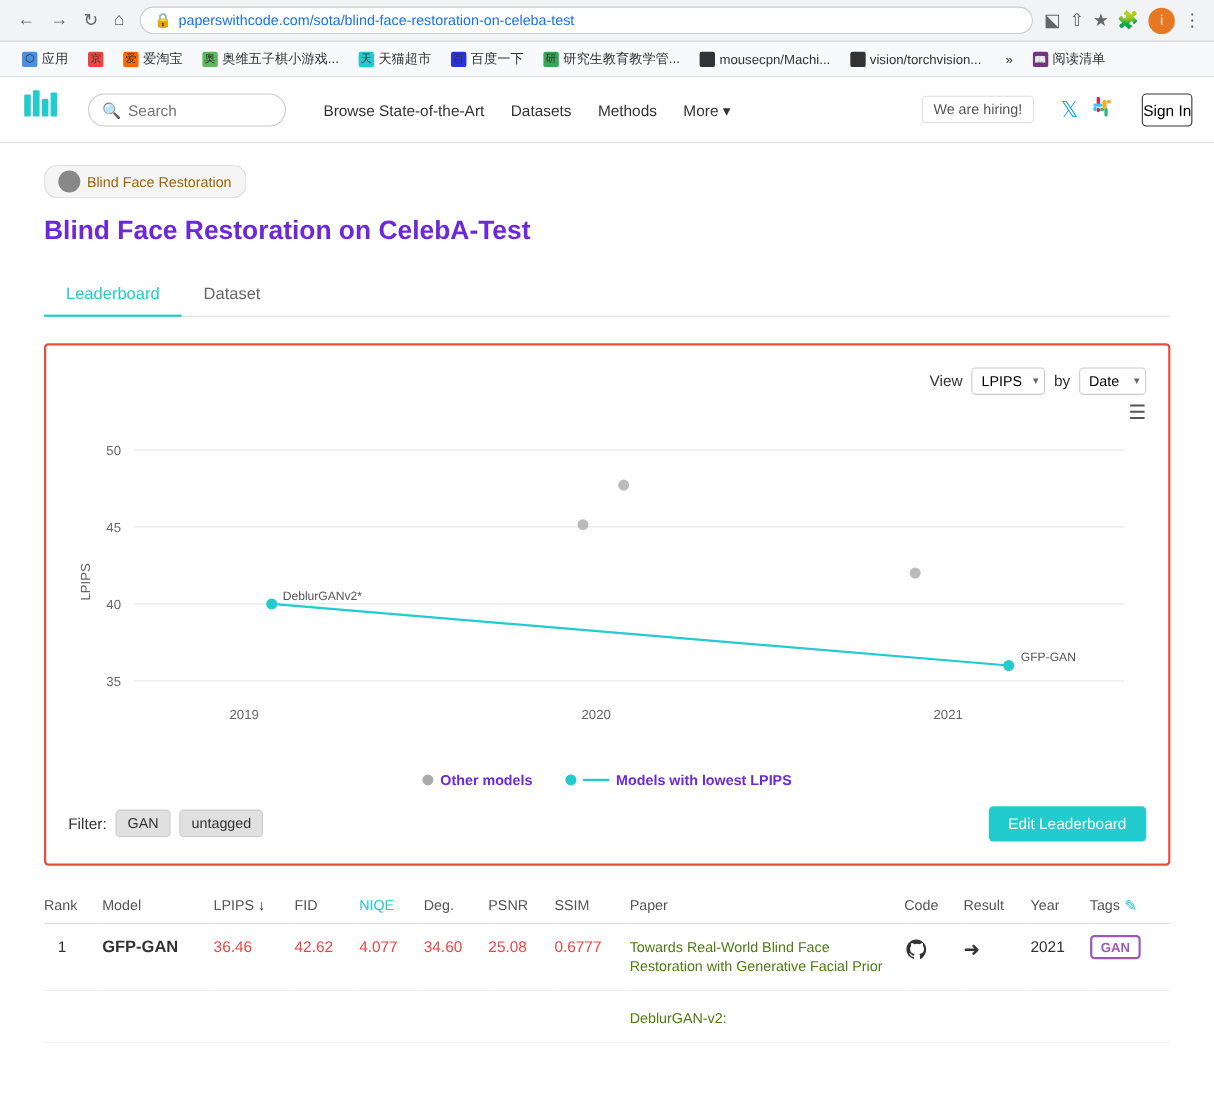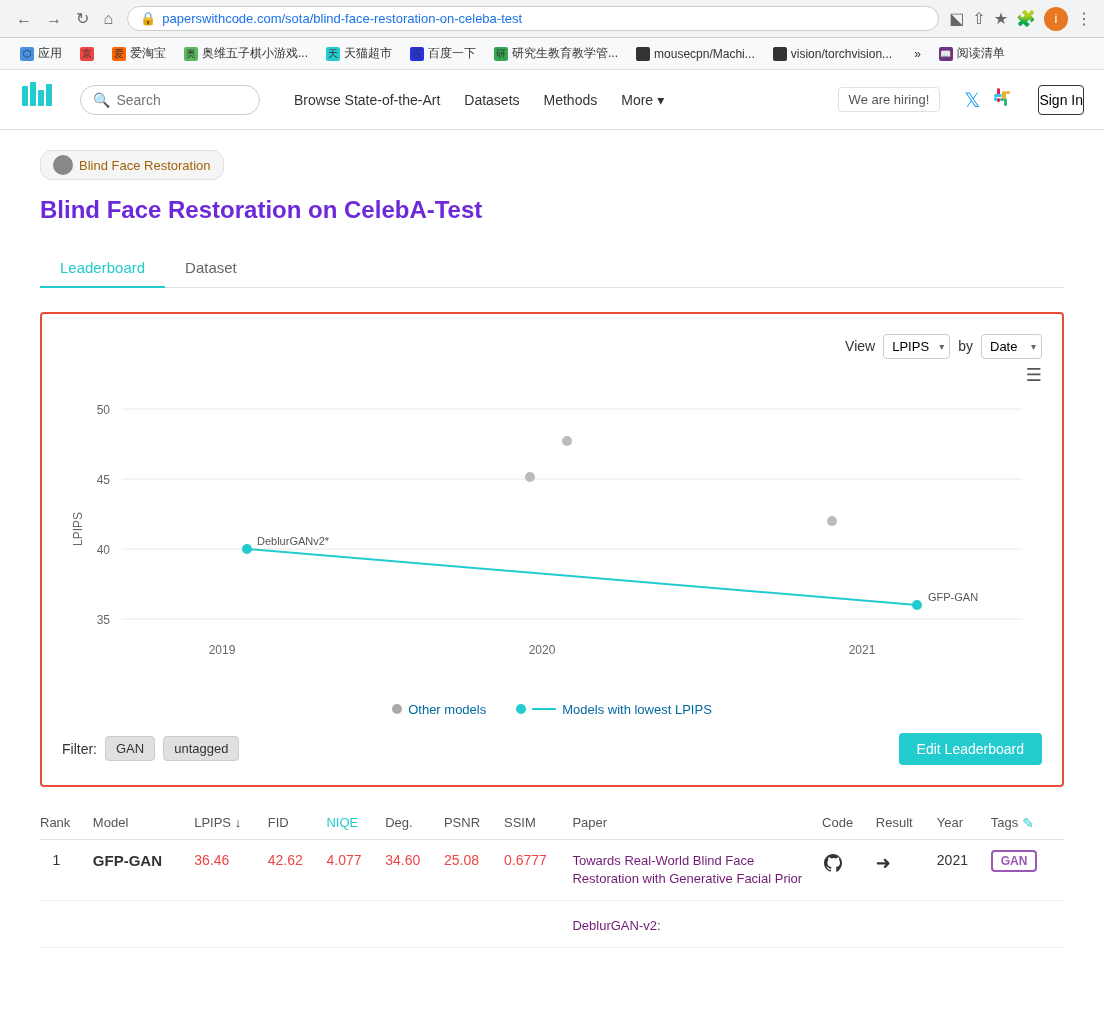--- a/index.html
+++ b/index.html
@@ -51,21 +51,21 @@
     .chart-controls { display: flex; align-items: center; justify-content: flex-end; gap: 8px; margin-bottom: 10px; }
     .chart-select { border: 1px solid #ccc; border-radius: 4px; padding: 4px 8px; font-size: 13px; appearance: none; background: #fff; cursor: pointer; padding-right: 20px; }
     .select-wrapper { position: relative; display: inline-block; }
     .select-wrapper::after { content: '▾'; position: absolute; right: 6px; top: 50%; transform: translateY(-50%); pointer-events: none; font-size: 10px; color: #666; }
     .hamburger-menu { position: absolute; right: 20px; top: 50px; cursor: pointer; font-size: 18px; color: #555; }
     
     
     .chart-wrapper { position: relative; margin: 0 0 10px 0; }
     
     
-    .chart-legend { display: flex; justify-content: center; gap: 30px; margin: 10px 0; font-size: 13px; color: #0369a1; align-items: center; }
+    .chart-legend { display: flex; justify-content: center; gap: 30px; margin: 10px 0; font-size: 13px; color: #6d28d9; align-items: center; font-weight: bold; }
     .legend-item { display: flex; align-items: center; gap: 6px; }
     .legend-dot { width: 10px; height: 10px; border-radius: 50%; background: #aaa; }
     .legend-line-dot { width: 10px; height: 10px; border-radius: 50%; background: #21cbce; }
     .legend-line { width: 24px; height: 2px; background: #21cbce; }
     
     
     .filter-row { display: flex; align-items: center; justify-content: space-between; margin-top: 16px; gap: 44px; }
     .filter-label { font-size: 14px; color: #333; font-weight: 500; margin-right: 8px; }
     .filter-tags { display: flex; gap: 8px; align-items: center; }
     .filter-tag { background: #e0e0e0; border-radius: 4px; padding: 4px 10px; font-size: 13px; color: #333; cursor: pointer; border: 1px solid #ccc; }
@@ -74,21 +74,21 @@
     
     .table-wrapper { margin-top: 10px; }
     table { width: 100%; border-collapse: collapse; }
     th { text-align: left; font-size: 13px; color: #555; font-weight: 500; padding: 8px 12px 8px 0; border-bottom: 1px solid #e0e0e0; }
     th.sortable { cursor: pointer; }
     th .sort-arrow { color: #333; }
     td { padding: 12px 12px 12px 0; font-size: 14px; vertical-align: top; border-bottom: 1px solid #f0f0f0; }
     .rank-cell { color: #333; font-weight: 400; text-align: center; padding-right: 20px; }
     .model-name { font-weight: 700; font-size: 15px; }
     .metric-val { color: #ef4444; }
-    .paper-link { color: #701a75; text-decoration: none; font-size: 13px; line-height: 1.4; }
+    .paper-link { color: #4d7c0f; text-decoration: none; font-size: 13px; line-height: 1.4; }
     .tag-badge { border: 2px solid #9b59b6; color: #9b59b6; border-radius: 4px; padding: 2px 8px; font-size: 12px; font-weight: 600; }
     .tags-header { display: flex; align-items: center; gap: 4px; }
     .edit-icon { color: #21cbce; font-size: 14px; cursor: pointer; }
   </style>
 </head>
 <body>
 
 <div class="browser-chrome">
   <div class="browser-nav-btns">
     <button class="nav-btn">←</button>

